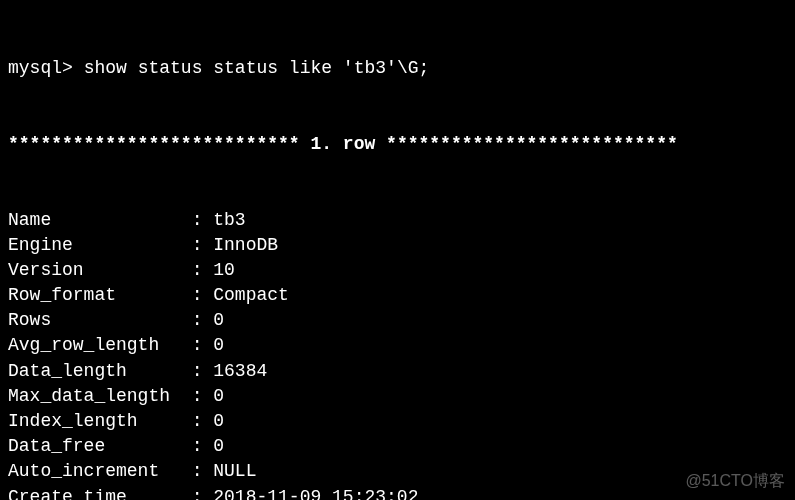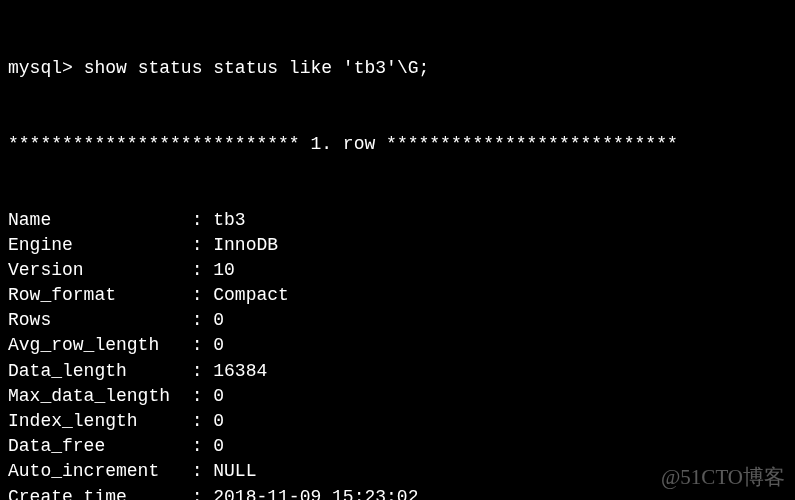--- a/index.html
+++ b/index.html
@@ -21,20 +21,21 @@
     }
     .terminal {
       white-space: pre;
     }
     .prompt-line {
       display: flex;
       text-align: center;
     }
     .row-header {
       display: block;
+      font-weight: bold;
     }
     .kv-row {
       display: flex;
     }
     .kv-label {
       display: inline-block;
       width: 17ch;
       text-align: left;
     }
     .kv-sep {
@@ -42,22 +43,22 @@
     }
     .kv-value {
       display: inline-block;
       padding-left: 1ch;
     }
     .watermark {
       position: absolute;
       bottom: 8px;
       right: 10px;
       color: rgba(255,255,255,0.35);
-      font-size: 21px;
-      font-family: Liberation Serif, serif;
+      font-size: 16px;
+      font-family: Liberation Sans, sans-serif;
     }
   </style>
 </head>
 <body>
 
 <div class="terminal">
   <div class="prompt-line">
     <span>mysql&gt;</span><span> </span><span>show status status like 'tb3'\G;</span>
   </div>
   <div class="row-header"><span>***************************</span> <span>1. row</span> <span>***************************</span></div>

